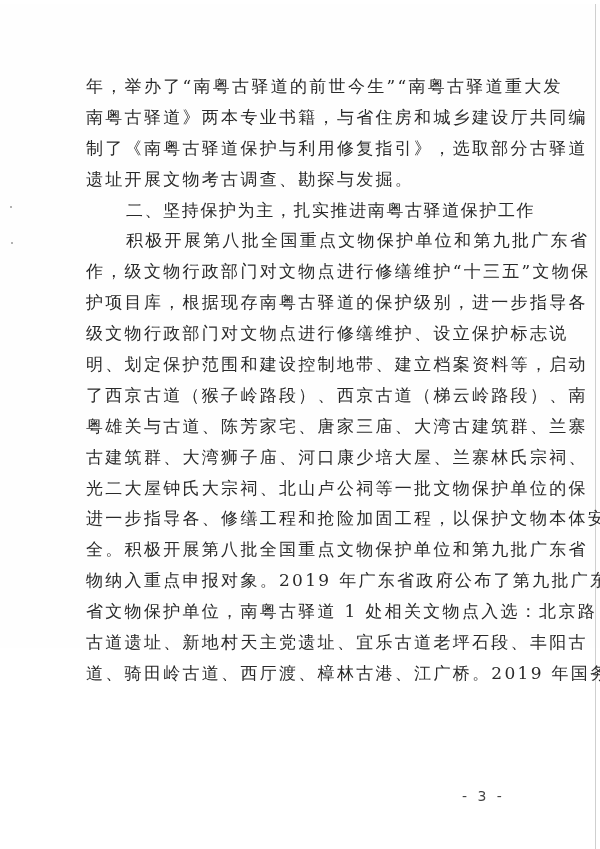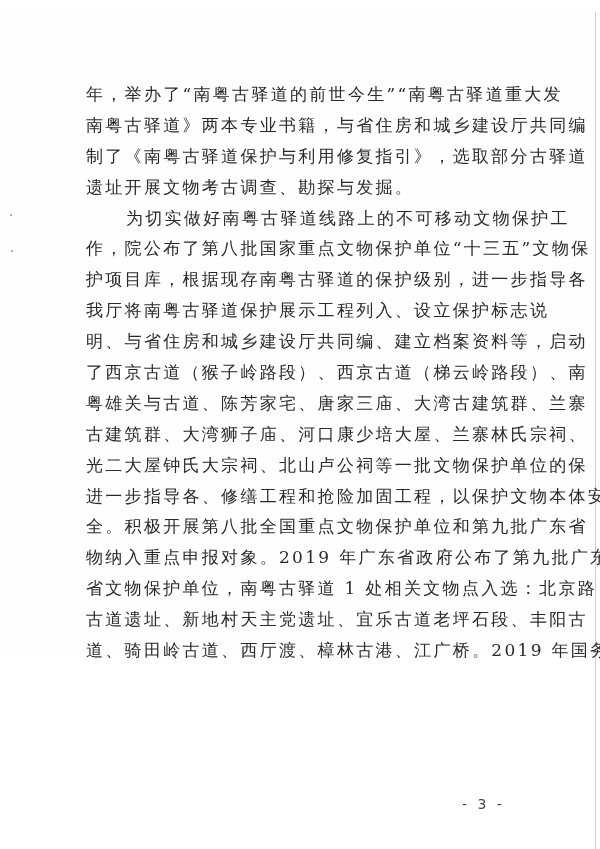--- a/index.html
+++ b/index.html
@@ -10,21 +10,21 @@
     body {
       width: 600px;
       height: 849px;
       position: relative;
       overflow: hidden;
       font-family: "DejaVu Serif", "Liberation Serif", serif;
       color: #2a2a2a;
     }
     .page {
       position: absolute;
-      left: 0; top: 12px;
+      left: 0; top: 4px;
       width: 600px; height: 644px;
       background: #fefefe;
     }
     .edge-line {
       position: absolute;
       left: 595px;
       top: 0;
       width: 1px;
       height: 849px;
       background: #cfcfcf;
@@ -73,25 +73,26 @@
 <div class="page">
   <div class="edge-line"></div>
   <div class="speck" style="left:10px;top:202px;"></div>
   <div class="speck" style="left:11px;top:238px;"></div>
 
   <div class="body-text">
     <div class="line">年，举办了“南粤古驿道的前世今生”“南粤古驿道重大发</div>
     <div class="line">南粤古驿道》两本专业书籍，与省住房和城乡建设厅共同编</div>
     <div class="line">制了《南粤古驿道保护与利用修复指引》，选取部分古驿道</div>
     <div class="line">遗址开展文物考古调查、勘探与发掘。</div>
-    <div class="line indent">为切实做好南粤古驿道线路上的不可移动文物保护工</div>
-    <div class="line">作，院公布了第八批国家重点文物保护单位“十三五”文物保</div>
+    <div class="line indent heading">二、坚持保护为主，扎实推进南粤古驿道保护工作</div>
+    <div class="line indent">积极开展第八批全国重点文物保护单位和第九批广东省</div>
+    <div class="line">作，级文物行政部门对文物点进行修缮维护“十三五”文物保</div>
     <div class="line">护项目库，根据现存南粤古驿道的保护级别，进一步指导各</div>
-    <div class="line">我厅将南粤古驿道保护展示工程列入、设立保护标志说</div>
-    <div class="line">明、与省住房和城乡建设厅共同编、建立档案资料等，启动</div>
+    <div class="line">级文物行政部门对文物点进行修缮维护、设立保护标志说</div>
+    <div class="line">明、划定保护范围和建设控制地带、建立档案资料等，启动</div>
     <div class="line">了西京古道（猴子岭路段）、西京古道（梯云岭路段）、南</div>
     <div class="line">粤雄关与古道、陈芳家宅、唐家三庙、大湾古建筑群、兰寨</div>
     <div class="line">古建筑群、大湾狮子庙、河口康少培大屋、兰寨林氏宗祠、</div>
     <div class="line">光二大屋钟氏大宗祠、北山卢公祠等一批文物保护单位的保</div>
     <div class="line">进一步指导各、修缮工程和抢险加固工程，以保护文物本体安</div>
     <div class="line">全。积极开展第八批全国重点文物保护单位和第九批广东省</div>
     <div class="line">物纳入重点申报对象。2019 年广东省政府公布了第九批广东</div>
     <div class="line">省文物保护单位，南粤古驿道 1 处相关文物点入选：北京路</div>
     <div class="line">古道遗址、新地村天主党遗址、宜乐古道老坪石段、丰阳古</div>
     <div class="line">道、骑田岭古道、西厅渡、樟林古港、江广桥。2019 年国务</div>

